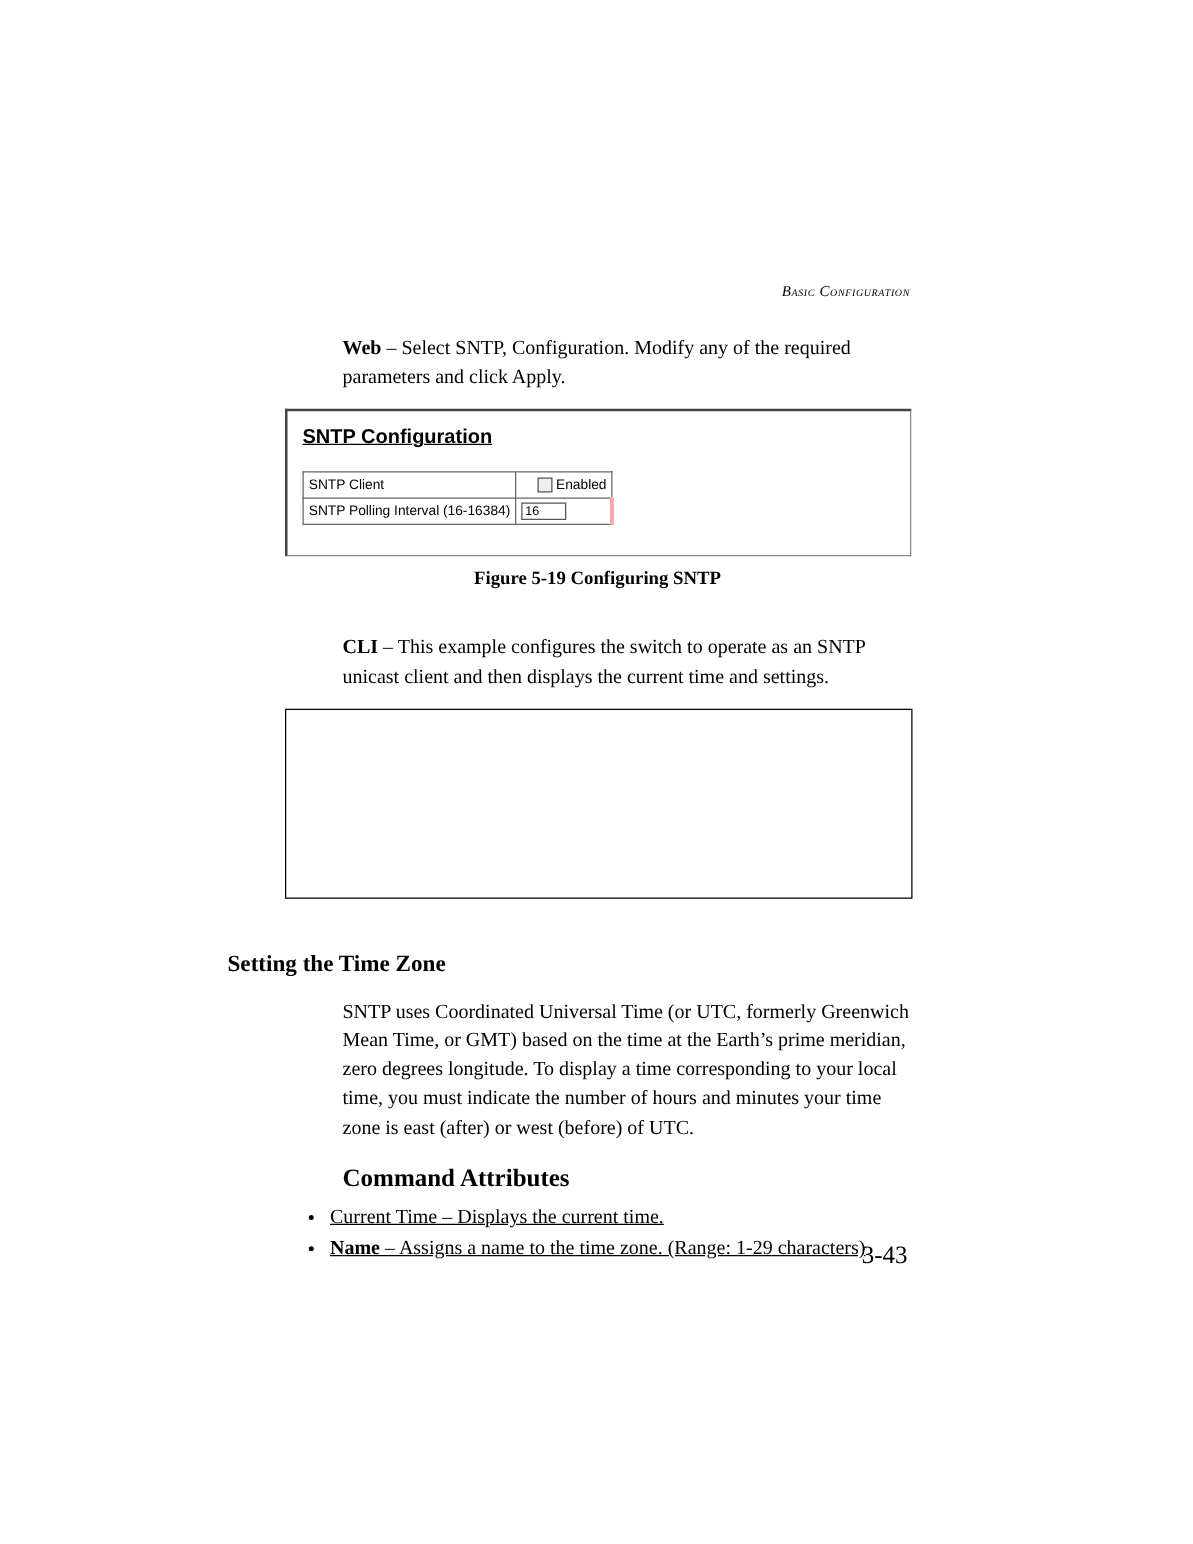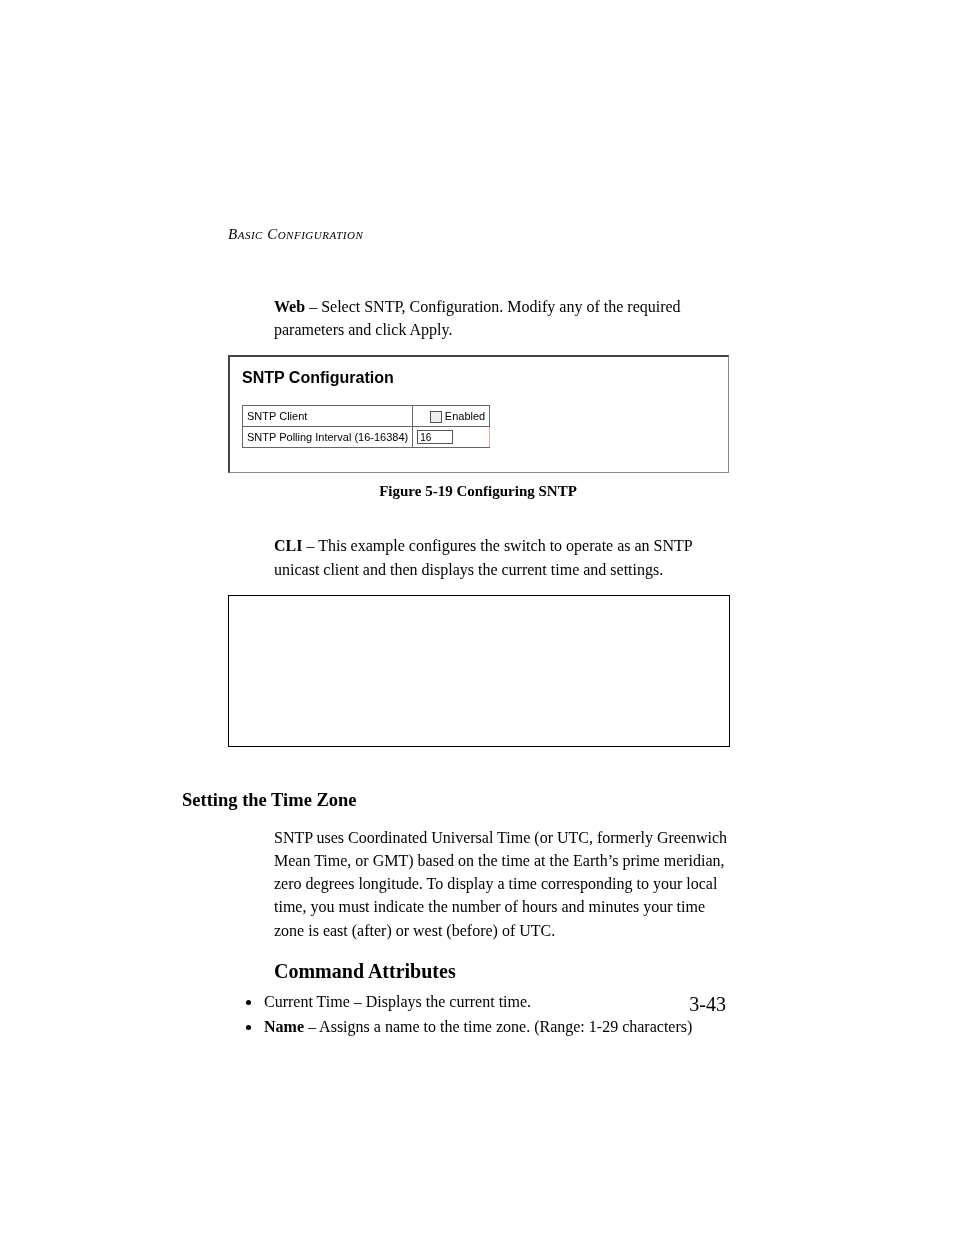--- a/index.html
+++ b/index.html
@@ -14,23 +14,23 @@
   }
   .page {
     position: absolute;
     left: 228px;
     top: 226px;
     width: 500px;
   }
   .running-header {
     font-variant: small-caps;
     font-style: italic;
-    text-align: left;
-    font-size: 15px;
-    margin-bottom: 52px;
+    text-align: right;
+    font-size: 12px;
+    margin-bottom: 26px;
     letter-spacing: 0.5px;
   }
   .body-text {
     font-size: 16px;
     line-height: 1.45;
     margin: 15px 0 14px 0;
   }
   .body-text .lead {
     font-weight: bold;
   }
@@ -44,20 +44,21 @@
     background: #fff;
   }
   .figure-inner {
     padding: 12px 12px 24px 12px;
   }
   .fig-title {
     font-family: Arial, Helvetica, sans-serif;
     font-weight: bold;
     font-size: 16px;
     margin: 0 0 18px 0;
+    text-decoration: underline;
   }
   table.cfg {
     border-collapse: collapse;
     font-family: Arial, Helvetica, sans-serif;
     font-size: 11px;
   }
   table.cfg td {
     border: 1px solid #666;
     padding: 2px 4px;
     height: 16px;
@@ -115,20 +116,21 @@
     margin-left: 46px;
   }
   ul.attrs {
     margin: 0 0 0 12px;
     padding: 0 0 0 22px;
     font-size: 16px;
     line-height: 1.6;
   }
   ul.attrs li {
     padding-left: 2px;
+    text-decoration: underline;
   }
   .page-num {
     position: absolute;
     right: 228px;
     top: 993px;
     font-size: 20px;
   }
   .subpage-h2 {
     position: relative;
     left: -46px;
@@ -153,21 +155,21 @@
       <table class="cfg">
         <tbody>
             <tr>
           <td class="label">SNTP Client</td>
           <td class="field" colspan="3" style="width:68px;text-align:right;">
             <span class="checkbox-square"></span><span>Enabled</span>
           </td>
         </tr>
         <tr>
           <td class="label">SNTP Polling Interval (16-16384)</td>
-          <td class="field" style="width:44px; border-right:1px solid #fca5a5;">
+          <td class="field" style="width:44px; border-right:3px solid #fca5a5;">
             <span class="input-like" style="width:36px;">16</span>
           </td>
         </tr>
       </tbody>
         </table>
     </div>
   </div>
 
   <div class="caption">Figure 5-19  Configuring SNTP</div>
 

